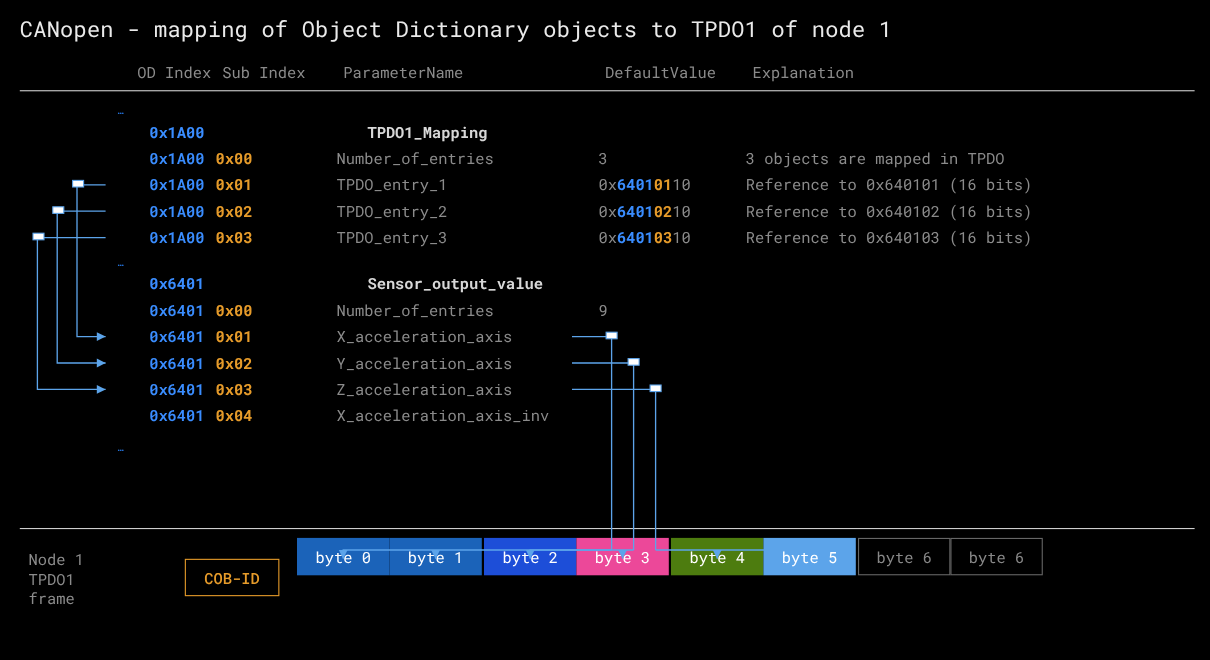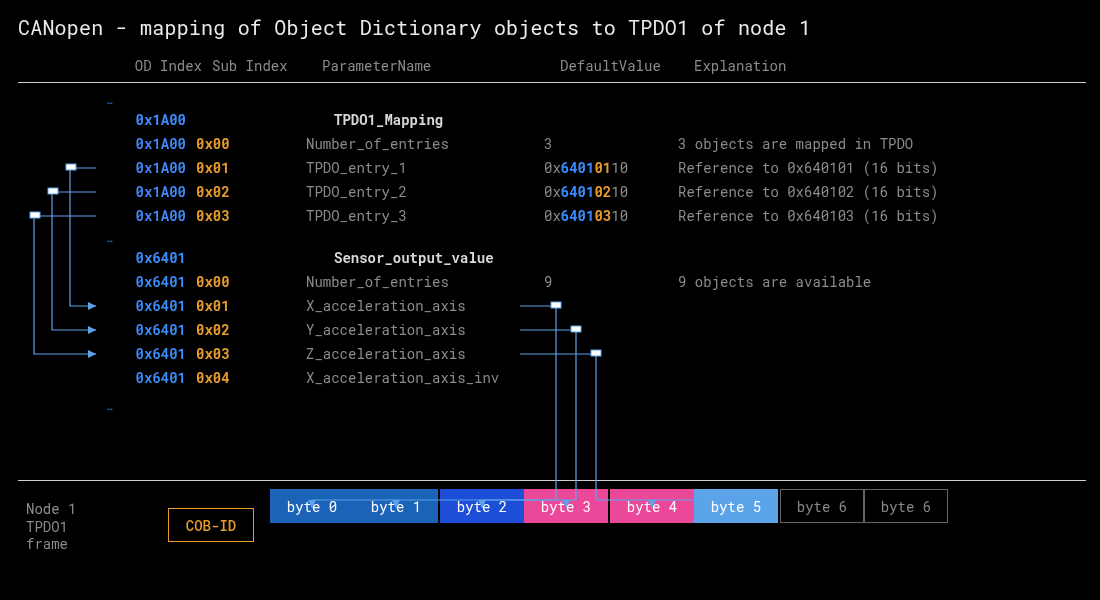--- a/index.html
+++ b/index.html
@@ -20,21 +20,21 @@
     font-family:"Roboto Mono",ui-monospace,Menlo,Consolas,monospace;
     font-size:14px;
     position:relative;
     overflow:hidden;
   }
   .title{
     position:absolute;left:18px;top:14px;
     font-size:20px;letter-spacing:0.2px;color:#eaeaea;
   }
   
-  .hdr{position:absolute;top:56px;left:16px;right:0;height:22px;color:var(--dim);}
+  .hdr{position:absolute;top:56px;left:6px;right:0;height:22px;color:var(--dim);}
   .c-od  {position:absolute;left:96px; width:90px; text-align:right;}
   .c-sub {position:absolute;left:196px;width:90px;}
   .c-name{position:absolute;left:306px;width:230px;}
   .c-def {position:absolute;left:544px;width:120px;}
   .c-exp {position:absolute;left:678px;width:400px;}
   .rule{position:absolute;left:18px;right:14px;border-top:1px solid #cfcfcf;}
   .rule.top{top:82px;}
   .rule.bot{top:480px;}
   
   .row{position:absolute;left:0;right:0;height:22px;}
@@ -116,21 +116,20 @@
     <div class="ellips" style="top: 232px; position: absolute;">…</div>
     <div class="row heading" style="top: 248px;">
       <span class="c-od">0x6401</span>
       <span class="c-name">Sensor_output_value</span>
     </div>
     <div class="row" style="top: 272px;">
       <span class="c-od">0x6401</span>
       <span class="c-sub">0x00</span>
       <span class="c-name">Number_of_entries</span>
       <span class="c-def">9</span>
-      <span class="c-exp">9 objects are available</span>
     </div>
     <div class="row" style="top: 296px;">
       <span class="c-od">0x6401</span>
       <span class="c-sub">0x01</span>
       <span class="c-name">X_acceleration_axis</span>
     </div>
     <div class="row" style="top: 320px;">
       <span class="c-od">0x6401</span>
       <span class="c-sub">0x02</span>
       <span class="c-name">Y_acceleration_axis</span>
@@ -152,21 +151,21 @@
   <div>Node 1</div>
   <div>TPDO1</div>
   <div>frame</div>
 </div>
 <div class="cob">COB-ID</div>
 <div id="bytes">
     <div class="byte" style="background: rgb(27, 99, 185); left: 270px;">byte 0</div>
     <div class="byte" style="background: rgb(27, 99, 185); left: 354px;">byte 1</div>
     <div class="byte" style="background: #1d4ed8; left: 440px;">byte 2</div>
     <div class="byte" style="background: #ec4899; left: 524px;">byte 3</div>
-    <div class="byte" style="background: #ec4899; left: 610px;">byte 4</div>
+    <div class="byte" style="background: #4d7c0f; left: 610px;">byte 4</div>
     <div class="byte" style="background: rgb(92, 164, 234); left: 694px;">byte 5</div>
     <div class="byte g" style="left: 780px;">byte 6</div>
     <div class="byte g" style="left: 864px;">byte 6</div>
   </div>
 
 <svg class="connectors">
 
   <path class="wire" d="M96 168 H70 V306 H96"></path>
   <rect class="node" x="66" y="164" width="10" height="6"></rect>
   <polygon class="arrow" points="96,306 88,302 88,310"></polygon>

